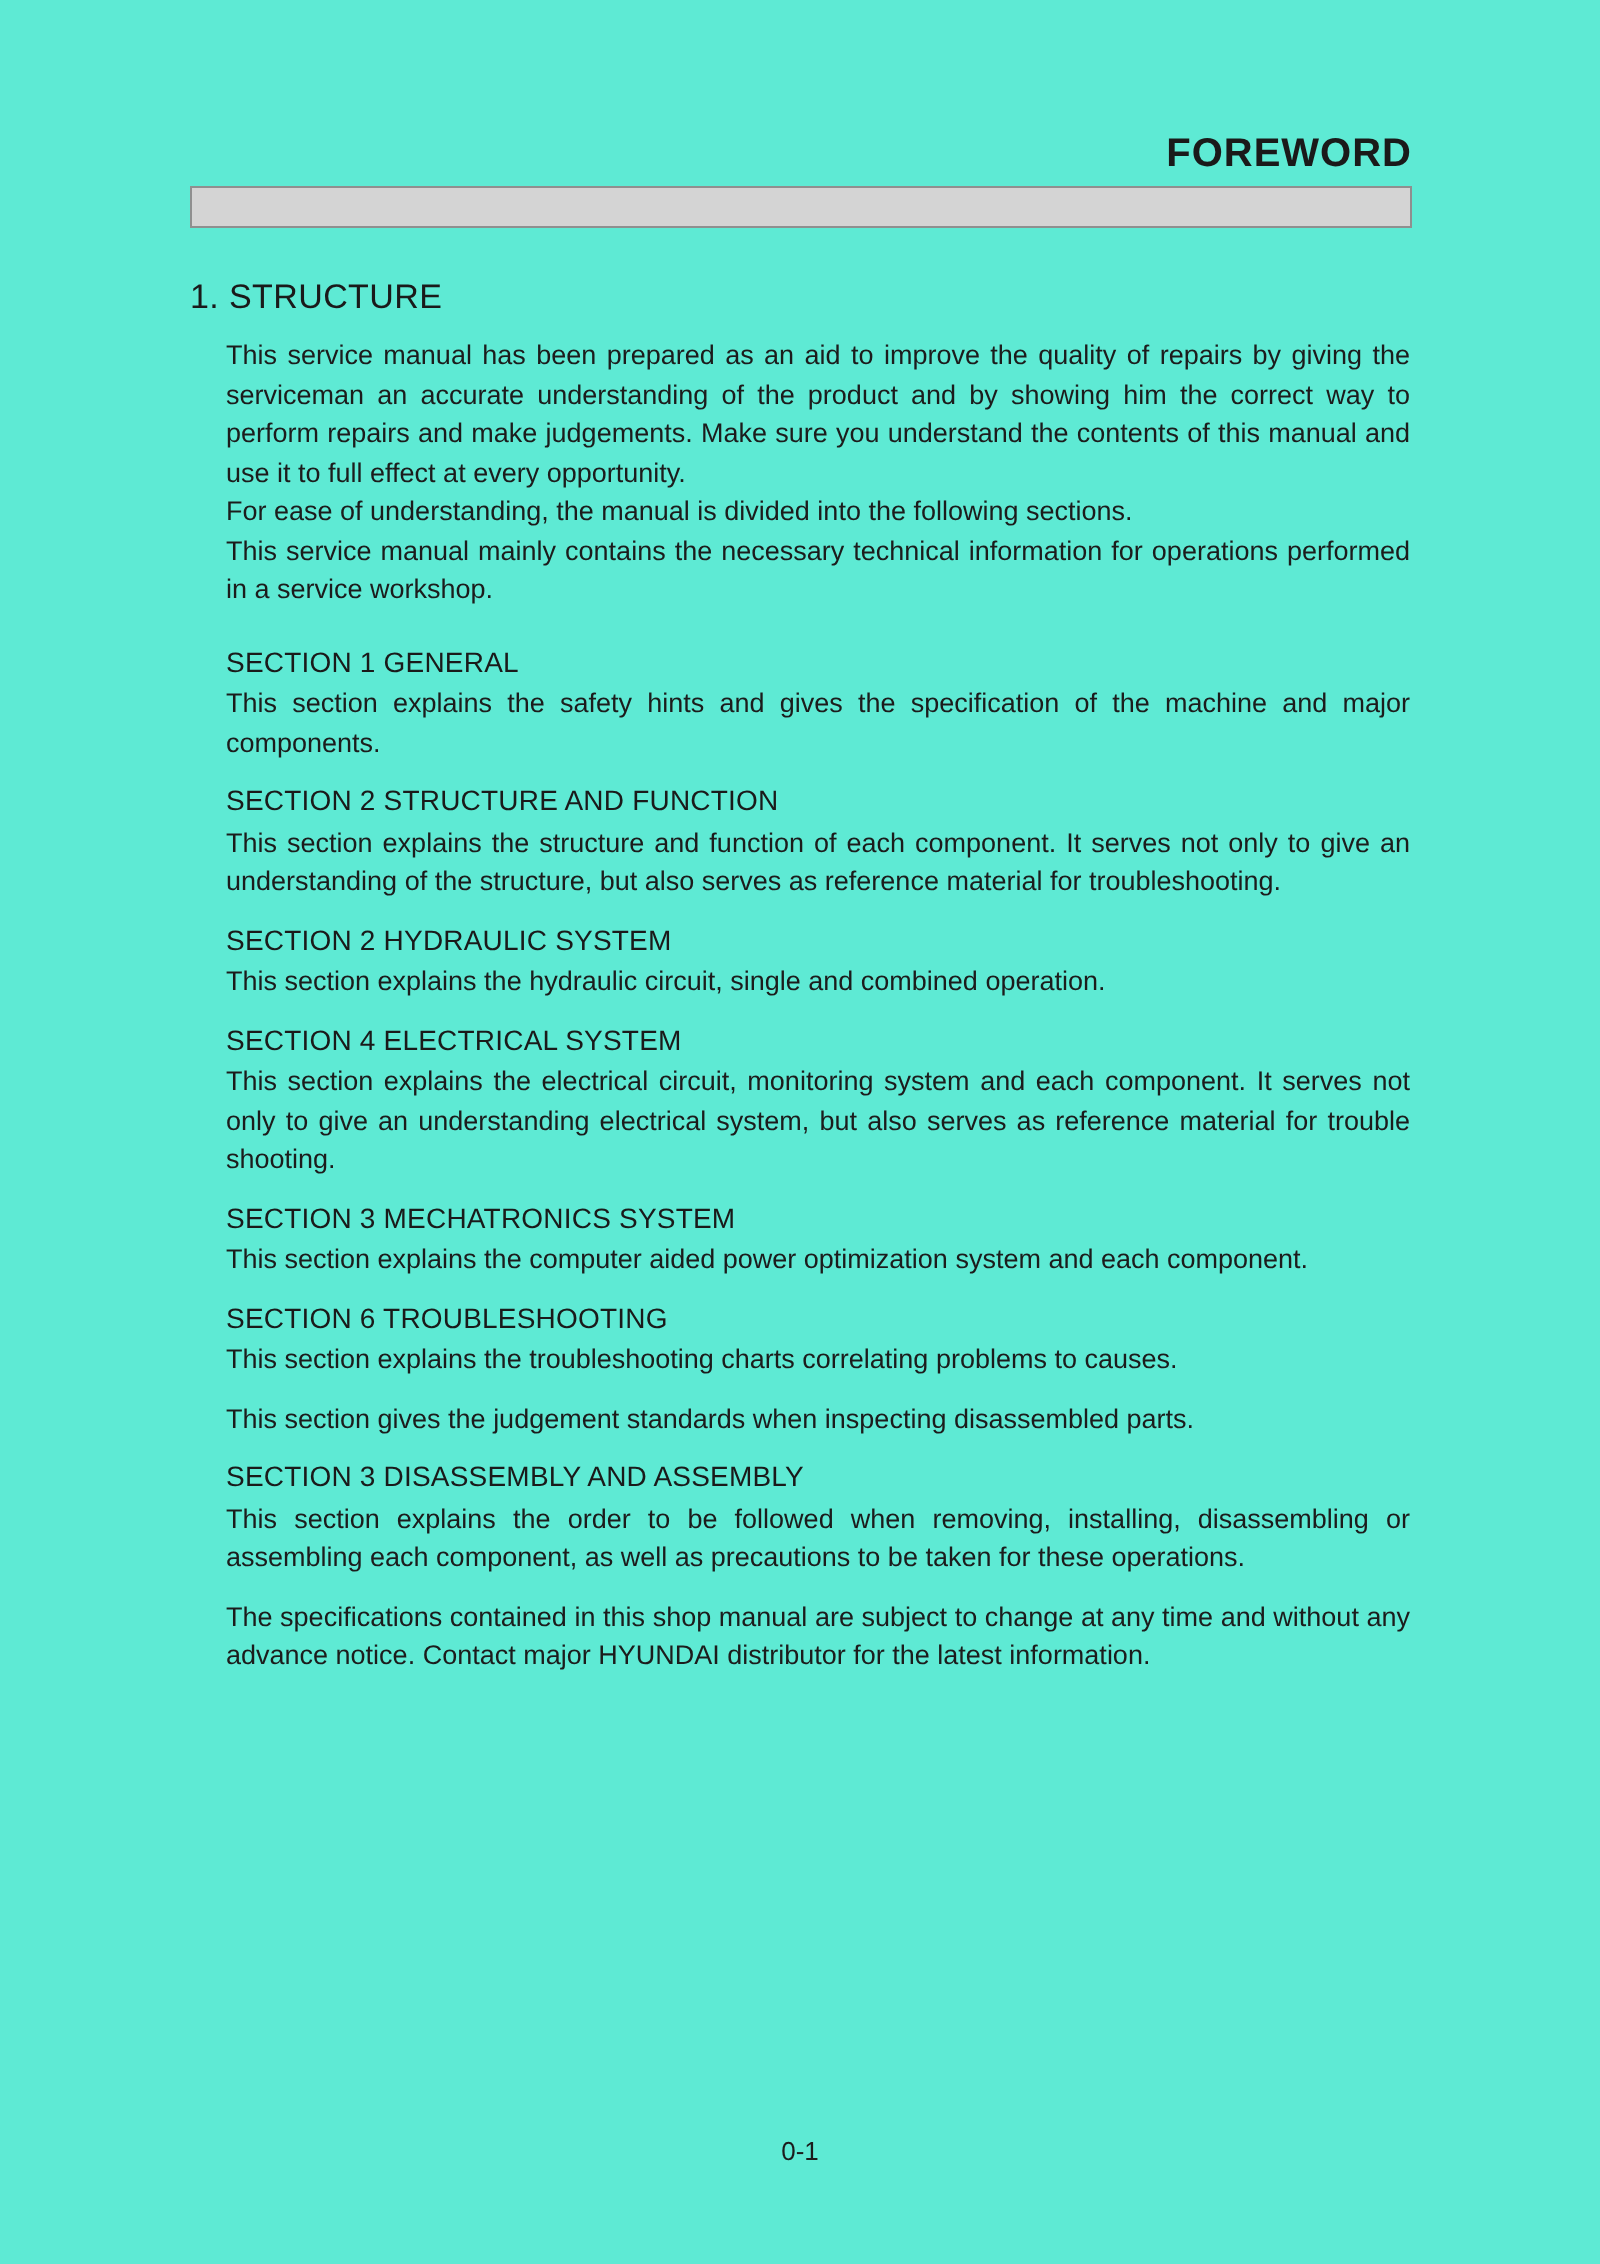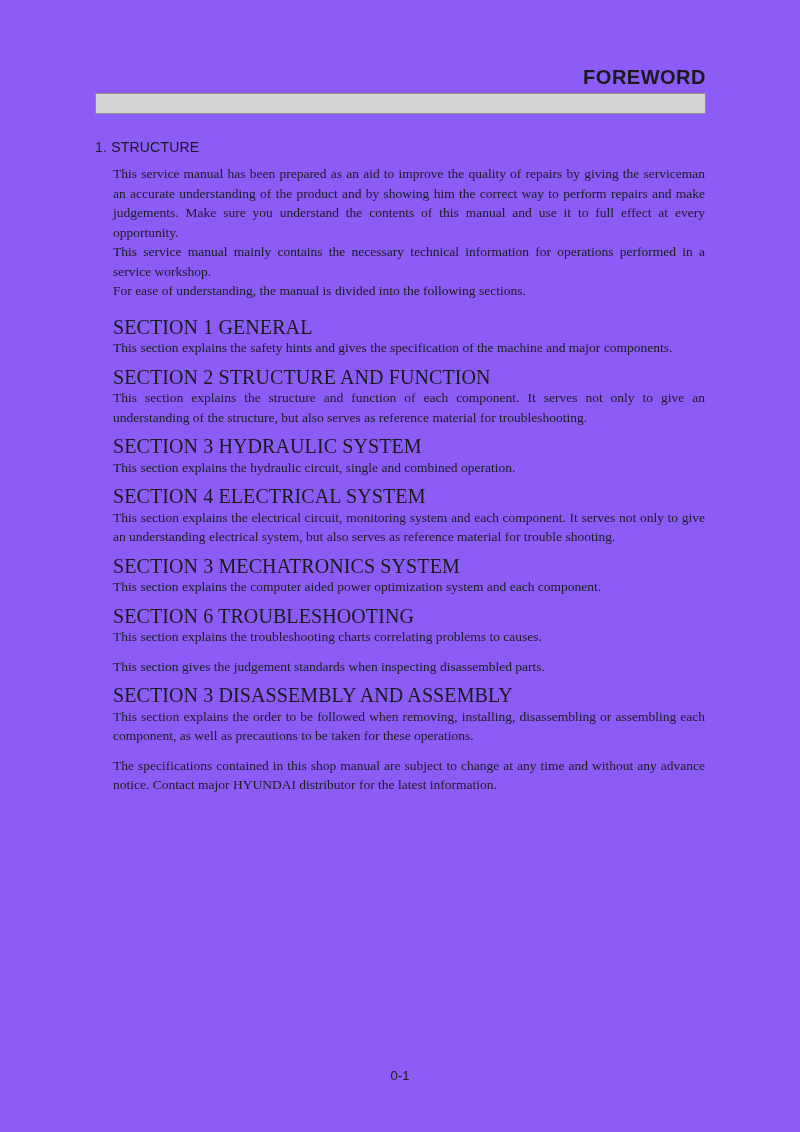--- a/index.html
+++ b/index.html
@@ -4,21 +4,21 @@
 <style>
   html, body {
     margin: 0;
     padding: 0;
     background: #ffffff;
   }
   .page {
     position: relative;
     width: 800px;
     height: 1132px;
-    background: #8b5cf6;
+    background: #5eead4;
     font-family: "Liberation Sans", "DejaVu Sans", sans-serif;
     color: #1c1c1c;
     overflow: hidden;
   }
   .foreword-title {
     position: absolute;
     top: 66px;
     right: 94px;
     margin: 0;
     font-size: 20px;
@@ -36,46 +36,45 @@
     border: 1px solid #8f8f8f;
   }
   .content {
     position: absolute;
     top: 139px;
     left: 95px;
     width: 611px;
   }
   .structure-heading {
     margin: 0 0 9px 0;
-    font-size: 14px;
+    font-size: 17px;
     font-weight: 400;
     letter-spacing: 0.2px;
     color: #1a1a1a;
   }
   .indent {
     margin-left: 18px;
     width: 592px;
-    font-family: Liberation Serif, serif;
   }
   .body-text, .section-body {
     margin: 0;
     font-size: 13.5px;
     line-height: 19.5px;
     text-align: justify;
     color: #1c1c1c;
   }
   .section-block {
     margin-top: 10px;
   }
   .section-block.first {
     margin-top: 17px;
   }
   .section-title {
     margin: 0 0 1px 0;
-    font-size: 20px;
+    font-size: 14px;
     font-weight: 400;
     line-height: 19.5px;
     letter-spacing: 0.1px;
     color: #1a1a1a;
   }
   .closing {
     margin-top: 10px;
   }
   .footer {
     position: absolute;
@@ -96,35 +95,35 @@
 
   <div class="title-bar"></div>
 
   <div class="content">
 
     <h2 class="structure-heading">1.  STRUCTURE</h2>
 
     <div class="indent">
 
       <p class="body-text">This service manual has been prepared as an aid to improve the quality of repairs by giving the serviceman an accurate understanding of the product and by showing him the correct way to perform repairs and make judgements.   Make sure you understand the contents of this manual and use it to full effect at every opportunity.</p>
+      <p class="body-text">For ease of understanding, the manual is divided into the following sections.</p>
       <p class="body-text">This service manual mainly contains the necessary technical information for operations performed in a service workshop.</p>
-      <p class="body-text">For ease of understanding, the manual is divided into the following sections.</p>
 
       <div class="section-block first">
         <h3 class="section-title">SECTION 1  GENERAL</h3>
         <p class="section-body">This section explains the safety hints and gives the specification of the machine and major components.</p>
       </div>
 
       <div class="section-block">
         <h3 class="section-title">SECTION 2  STRUCTURE AND FUNCTION</h3>
         <p class="section-body">This section explains the structure and function of each component.   It serves not only to give an understanding of the structure, but also serves as reference material for troubleshooting.</p>
       </div>
 
       <div class="section-block">
-        <h3 class="section-title">SECTION 3  HYDRAULIC SYSTEM</h3>
+        <h3 class="section-title">SECTION 2  HYDRAULIC SYSTEM</h3>
         <p class="section-body">This section explains the hydraulic circuit, single and combined operation.</p>
       </div>
 
       <div class="section-block">
         <h3 class="section-title">SECTION 4  ELECTRICAL SYSTEM</h3>
         <p class="section-body">This section explains the electrical circuit, monitoring system and each component.   It serves not only to give an understanding electrical system, but also serves as reference material for trouble shooting.</p>
       </div>
 
       <div class="section-block">
         <h3 class="section-title">SECTION 3  MECHATRONICS SYSTEM</h3>

